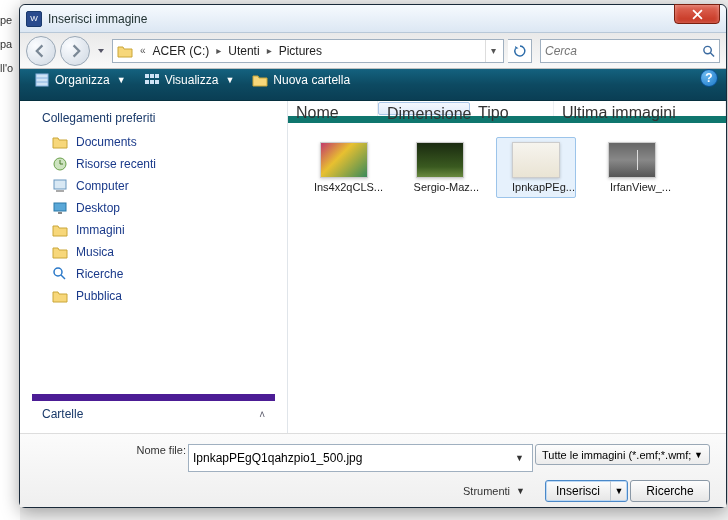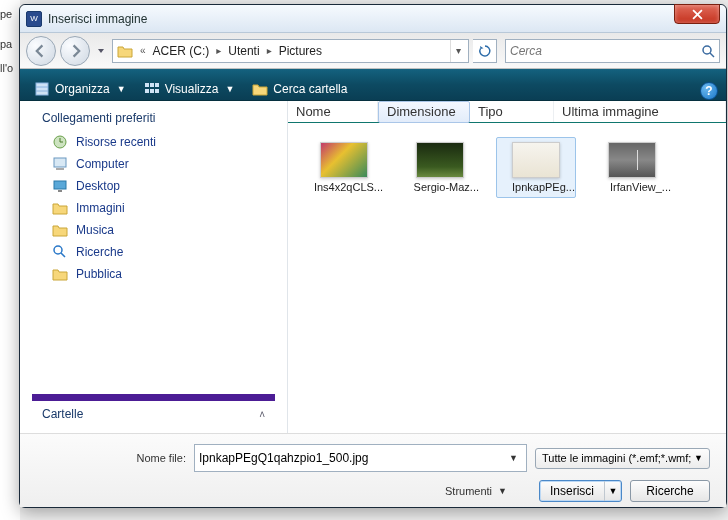--- a/index.html
+++ b/index.html
@@ -44,29 +44,29 @@
     display: flex; align-items: center; font-size: 12px; color: #222; padding: 0 2px;
   }
   .bc-folder { width: 20px; height: 18px; margin-right: 2px; display: flex; align-items:center; justify-content:center; }
   .bc-folder svg { width: 16px; height: 14px; }
   .bc-seg { padding: 0 4px; display: flex; align-items: center; height: 100%; }
   .bc-arrow { padding: 0 3px; color: #555; font-size: 10px; }
   .bc-end-drop { width: 16px; display:flex; align-items:center; justify-content:center; color:#555; font-size:10px; border-left:1px solid #ddd; height:100%; }
   .refresh-btn { width: 24px; height: 24px; display:flex; align-items:center; justify-content:center; border:1px solid #a0b0c0; background:#fff; border-left:none; }
   .refresh-btn svg { width:14px; height:14px; }
   .search-box {
-    width: 215px; height: 24px; background: #fff; border: 1px solid #a0b0c0;
+    width: 180px; height: 24px; background: #fff; border: 1px solid #a0b0c0;
     display: flex; align-items: center; padding: 0 4px; margin-left: 4px; justify-content: flex-end;
   }
   .search-box input { flex:1; border:none; outline:none; font-size:12px; font-style: italic; color:#888; background:transparent; }
   .search-box svg { width:14px; height:14px; fill:#3a6aa0; }
 
   .toolbar {
     height: 32px; background: linear-gradient(#14627f,#0d4a62 50%,#0a3e54);
-    display: flex; align-items: flex-end; padding: 0 8px; color: #fff; font-size: 12px;
+    display: flex; align-items: flex-start; padding: 0 8px; color: #fff; font-size: 12px;
     border-bottom: 1px solid #06303f;
   }
   .tb-item { display: flex; align-items: center; gap: 5px; padding: 3px 6px; border-radius: 2px; }
   .tb-sep { width:6px; }
   .tb-drop { font-size: 9px; margin-left: 2px; }
   .tb-icon { width:16px; height:16px; display:flex; align-items:center; justify-content:center; }
   .tb-icon svg { width:16px; height:16px; }
   .tb-spacer { flex:1; }
   .help-btn { width:18px; height:18px; border-radius:50%; background: radial-gradient(circle at 30% 30%,#6ab8f0,#1a78c8); color:#fff; font-size:12px; font-weight:bold; display:flex; align-items:center; justify-content:center; border:1px solid #0a5090; }
 
@@ -78,58 +78,58 @@
   }
   .sb-heading { font-size: 12px; color: #1a3a6a; padding: 4px 10px 6px; }
   .sb-item { display:flex; align-items:center; gap:8px; padding: 3px 10px 3px 20px; font-size: 12px; color: #1a3a8a; }
   .sb-item .ic { width:16px; height:16px; display:flex; align-items:center; justify-content:center; }
   .sb-item .ic svg { width:16px; height:16px; }
   .sb-spacer { flex:1; }
   .sb-footer { display:flex; align-items:center; justify-content:space-between; padding: 6px 10px; border-top:7px solid #4c1d95; font-size:12px; color:#1a3a6a; }
   .sb-footer .chev { font-size: 10px; color:#556; }
 
   .main-panel { flex:1; display:flex; flex-direction:column; overflow:hidden; }
-  .col-headers { height: 22px; display:flex; border-bottom:1px solid #0f766e; font-size:13px; color:#333;align-items:center; }
+  .col-headers { height: 22px; display:flex; border-bottom:7px solid #0f766e; font-size:16px; color:#333; }
   .col-h { padding: 3px 8px; border-right:1px solid #eceff2; }
   .col-nome { width: 90px; }
   .col-dim { width: 92px; background: linear-gradient(#f4f8ff,#e2ecfa); border: 1px solid #aac6e8; border-radius:2px; margin:1px 0; padding-top:2px; }
   .col-tipo { width: 84px; }
   .col-ult { flex:1; }
 
   .items { flex:1; padding: 14px 16px; display:flex; gap: 16px; align-items:flex-start; }
   .file-item { width: 80px; display:flex; flex-direction:column; align-items:center; gap:3px; padding:4px 2px; border:1px solid transparent; border-radius:2px; }
   .file-item.selected { background: #e6f1fc; border-color: #9cc4ea; }
   .thumb { width: 48px; height: 36px; border:1px solid #ccc; box-shadow: 0 1px 3px rgba(0,0,0,0.2); background-size:cover; background-position:center; }
   .file-item .fname { font-size: 11px; color:#222; white-space:nowrap; overflow:hidden; text-overflow:ellipsis; width:78px; text-align:right; }
 
   .bottom-area {
     border-top: 1px solid #ddd; background: linear-gradient(#fbfbfb,#efefef);
     padding: 10px 16px 10px 16px; height: 74px; display:flex; flex-direction:column; gap:8px;
   }
-  .row { display:flex; align-items:center; gap:8px; justify-content:flex-end; }
+  .row { display:flex; gap:2px; justify-content:flex-end; }
   .label-right { font-size: 11px; color:#333; text-align:right; }
   .file-combo {
     height: 28px; background:#fff; border:1px solid #a0b0c0; display:flex; align-items:center;
     padding: 0 4px; font-size:12px;
   }
   .file-combo input { flex:1; border:none; outline:none; font-size:12px; background:transparent; }
   .file-combo .dd { font-size:9px; color:#333; padding:0 4px; }
   .type-combo { width: 175px; height: 21px; background: linear-gradient(#fdfdfd,#ececec); border:1px solid #9aa8b6; border-radius:3px; display:flex; align-items:center; padding:0 6px; font-size:11px; justify-content:space-between; }
   .btn { height: 22px; padding: 0 12px; background: linear-gradient(#fdfdfd,#e6e6e6); border:1px solid #8a98a6; border-radius:3px; font-size:12px; display:flex; align-items:center; justify-content:center; }
   .btn.primary { border-color:#4a88c8; box-shadow: inset 0 0 0 1px #bcd8f4; }
   .btn.split { padding:0; }
   .btn.split .main-part { padding: 0 10px; border-right:1px solid #c0c8d0; height:100%; display:flex; align-items:center; }
   .btn.split .dd-part { width:16px; display:flex; align-items:center; justify-content:center; font-size:9px; }
   .strum { font-size:11px; color:#333; display:flex; align-items:center; gap:6px; }
 </style>
 </head>
 <body>
 
 <div class="bg-fragments">
-  <span class="bg-frag-txt" style="top:8px">pe</span>
+  <span class="bg-frag-txt" style="top:14px">pe</span>
   <span class="bg-frag-txt" style="top:38px">pa</span>
   <span class="bg-frag-txt" style="top:62px">ll'o</span>
 </div>
 
 <div class="dialog">
 
   <div class="titlebar">
     <div class="app-icon">W</div>
     <div class="title-text">Inserisci immagine</div>
     <div class="close-btn">
@@ -213,30 +213,38 @@
       <span>Visualizza</span>
       <span class="tb-drop">▼</span>
     </div>
     <div class="tb-sep"></div>
     <div class="tb-item">
       <span class="tb-icon">
           <svg viewBox="0 0 16 14">
             <path d="M1 3 L6 3 L7 5 L15 5 L15 13 L1 13 Z" fill="#f7d77a" stroke="#caa638"></path>
           </svg>
         </span>
-      <span>Cerca cartella</span>
+      <span>Nuova cartella</span>
     </div>
     <div class="tb-spacer"></div>
     <div class="help-btn">?</div>
   </div>
 
   <div class="body-area">
     <div class="sidebar">
       <div class="sb-heading">Collegamenti preferiti</div>
 
+      <div class="sb-item">
+        <span class="ic">
+            <svg viewBox="0 0 16 14">
+              <path d="M1 3 L6 3 L7 5 L15 5 L15 13 L1 13 Z" fill="#f7d77a" stroke="#caa638"></path>
+            </svg>
+          </span>
+        <span>Documents</span>
+      </div>
       <div class="sb-item">
         <span class="ic">
             <svg viewBox="0 0 16 16">
               <circle cx="8" cy="8" r="6" fill="#cde3c0" stroke="#6aa04a"></circle>
               <path d="M8 4 V8 H11" stroke="#4a7a2a" fill="none"></path>
             </svg>
           </span>
         <span>Risorse recenti</span>
       </div>
       <div class="sb-item">
@@ -296,21 +304,21 @@
         <span>Cartelle</span>
         <span class="chev">˄</span>
       </div>
     </div>
 
     <div class="main-panel">
       <div class="col-headers">
         <div class="col-h col-nome">Nome</div>
         <div class="col-h col-dim">Dimensione</div>
         <div class="col-h col-tipo">Tipo</div>
-        <div class="col-h col-ult">Ultima immagine</div>
+        <div class="col-h col-ult">Ultima immagini</div>
       </div>
       <div class="items">
 
         <div class="file-item">
           <div class="thumb" style="background:linear-gradient(135deg,#c23a6b,#e8c030 40%,#3a8a5a)"></div>
           <div class="fname">Ins4x2qCLS...</div>
         </div>
 
         <div class="file-item">
           <div class="thumb" style="background:linear-gradient(#1a2a10,#3a5a20 70%,#6a8a40)"></div>

